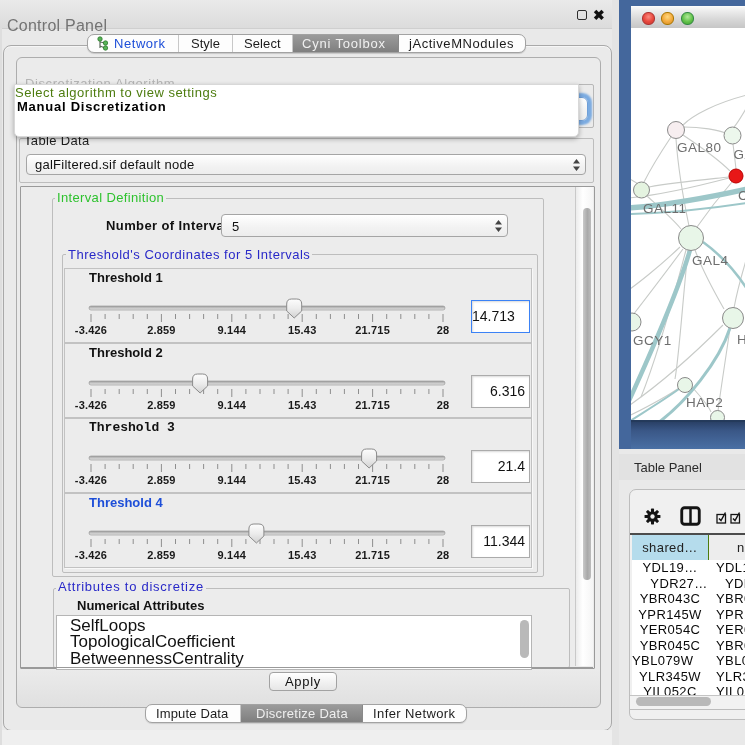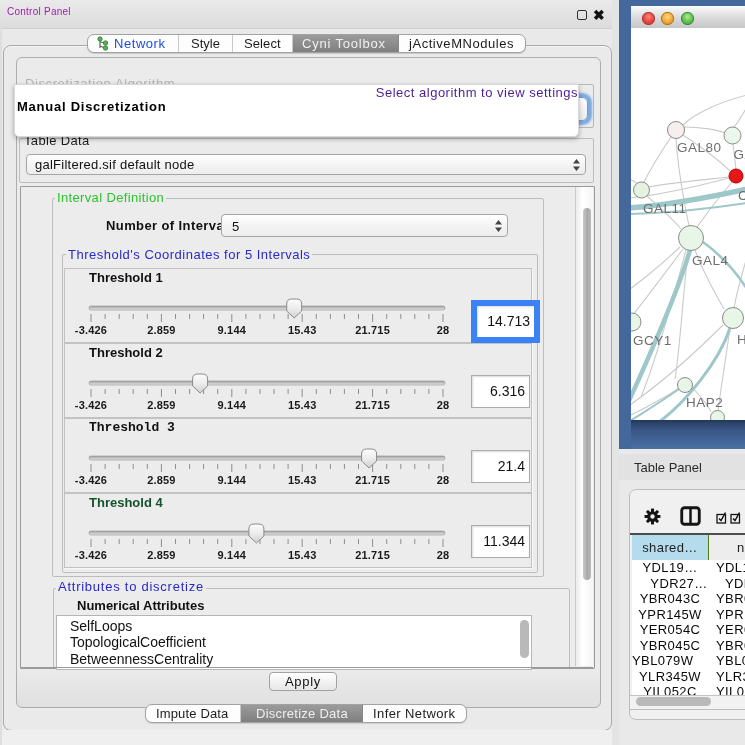--- a/index.html
+++ b/index.html
@@ -10,21 +10,21 @@
   .combo{position:absolute;background:linear-gradient(#ffffff,#f2f2f2 60%,#ededed);
          border:1px solid #a5a5a5;border-radius:4px;font-size:13px;color:#111;
          box-shadow:inset 0 1px 0 #fff;}
   .combo .txt{position:absolute;left:8px;top:50%;transform:translateY(-50%);white-space:nowrap;}
   .combo .arr{position:absolute;right:4px;top:50%;transform:translateY(-50%);width:9px;height:14px;}
   .grp{position:absolute;border:1px solid #bdbdbd;border-radius:2px;}
 </style></head>
 <body>
 
 <div class="abs" style="left:0;top:0;width:745px;height:28px;background:linear-gradient(#eaeaea,#dcdcdc);border-bottom:1px solid #cfcfcf;"></div>
-<div class="abs" style="left:7px;top:6px;font-size:10px;color:#a21caf;letter-spacing:0.25px;">Control Panel</div>
+<div class="abs" style="left:7px;top:17px;font-size:16px;color:#737373;letter-spacing:0.25px;">Control Panel</div>
 <div class="abs" style="left:577px;top:10px;width:8px;height:8px;border:1.5px solid #2e2e2e;border-radius:2px;"></div>
 <div class="abs" style="left:593px;top:7px;font-size:14px;font-weight:bold;color:#111;line-height:16px;">✖</div>
 
 <div class="abs" style="left:3px;top:45px;width:607px;height:684px;border:1px solid #a9a9a9;border-radius:8px;background:#eaeaea;box-shadow:inset 0 1px 0 #f6f6f6;"></div>
 
 <div class="abs" style="left:16px;top:57px;width:583px;height:649px;border:1px solid #adadad;border-radius:6px;background:linear-gradient(#ebebeb 94%,#e0e0e0);"></div>
 
 <div class="grp" style="left:19px;top:84px;width:573px;height:42px;border-color:#b7b7b7;"></div>
 <div class="abs" style="left:25px;top:76px;font-size:13px;color:#b4b4b4;letter-spacing:0.6px;">Discretization Algorithm</div>
 
@@ -97,21 +97,21 @@
         <stop offset="1" stop-color="#e8e8e8"></stop>
       </linearGradient>
     <linearGradient id="thm1" x1="0" y1="0" x2="0" y2="1">
         <stop offset="0" stop-color="#fdfdfd"></stop>
         <stop offset="0.5" stop-color="#ececec"></stop>
         <stop offset="1" stop-color="#d2d2d2"></stop>
       </linearGradient>
     </defs>
     <path d="M222.7,36 Q222.7,31 227.7,31 L232.7,31 Q237.7,31 237.7,36 L237.7,43 L230.2,50 L222.7,43 Z" fill="url(#thm1)" stroke="#8a8a8a" stroke-width="1"></path>
   </svg>
-  <div class="abs" style="left:471px;top:300px;width:53px;height:31px;background:#fff;border:6px solid #3b82f6;box-shadow:inset 1px 1px 2px rgba(0,0,0,0.15);font-size:14px;color:#111;text-align:right;line-height:30px;padding-right:4px;">14.713</div>
+  <div class="abs" style="left:471px;top:300px;width:53px;height:31px;background:#fff;border:1px solid #3b82f6;box-shadow:inset 1px 1px 2px rgba(0,0,0,0.15);font-size:14px;color:#111;text-align:left;line-height:30px;padding-right:4px;">14.713</div>
   <div class="abs" style="left:64px;top:343px;width:466px;height:73px;background:#ececec;border:1px solid #c2c2c2;box-shadow:1px 1px 0 #f8f8f8;"></div>
   <div class="abs bold" style="left:68px;top:345px;font-size:13px;color:#111;">Threshold 2</div>
   <svg class="abs" style="left:64px;top:343px;" width="466" height="73" viewBox="0 0 466 73">
     <rect x="25" y="38" width="356" height="4" rx="2" fill="url(#trk2)" stroke="#909090" stroke-width="0.6"></rect>
     <line x1="27.0" y1="46" x2="27.0" y2="54" stroke="#8e8e8e" stroke-width="1"></line>
     <line x1="41.1" y1="46" x2="41.1" y2="51" stroke="#8e8e8e" stroke-width="1"></line>
     <line x1="55.2" y1="46" x2="55.2" y2="51" stroke="#8e8e8e" stroke-width="1"></line>
     <line x1="69.2" y1="46" x2="69.2" y2="51" stroke="#8e8e8e" stroke-width="1"></line>
     <line x1="83.3" y1="46" x2="83.3" y2="51" stroke="#8e8e8e" stroke-width="1"></line>
     <line x1="97.4" y1="46" x2="97.4" y2="54" stroke="#8e8e8e" stroke-width="1"></line>
@@ -199,21 +199,21 @@
     <linearGradient id="thm3" x1="0" y1="0" x2="0" y2="1">
         <stop offset="0" stop-color="#fdfdfd"></stop>
         <stop offset="0.5" stop-color="#ececec"></stop>
         <stop offset="1" stop-color="#d2d2d2"></stop>
       </linearGradient>
     </defs>
     <path d="M297.6,36 Q297.6,31 302.6,31 L307.6,31 Q312.6,31 312.6,36 L312.6,43 L305.1,50 L297.6,43 Z" fill="url(#thm3)" stroke="#8a8a8a" stroke-width="1"></path>
   </svg>
   <div class="abs" style="left:471px;top:450px;width:53px;height:31px;background:#fff;border:1px solid #ababab;box-shadow:inset 1px 1px 2px rgba(0,0,0,0.15);font-size:14px;color:#111;text-align:right;line-height:30px;padding-right:4px;">21.4</div>
   <div class="abs" style="left:64px;top:493px;width:466px;height:73px;background:#ececec;border:1px solid #c2c2c2;box-shadow:1px 1px 0 #f8f8f8;"></div>
-  <div class="abs bold" style="left:68px;top:495px;font-size:13px;color:#14532d;">Threshold 4</div>
+  <div class="abs bold" style="left:68px;top:495px;font-size:13px;color:#1d4ed8;">Threshold 4</div>
   <svg class="abs" style="left:64px;top:493px;" width="466" height="73" viewBox="0 0 466 73">
     <rect x="25" y="38" width="356" height="4" rx="2" fill="url(#trk4)" stroke="#909090" stroke-width="0.6"></rect>
     <line x1="27.0" y1="46" x2="27.0" y2="54" stroke="#8e8e8e" stroke-width="1"></line>
     <line x1="41.1" y1="46" x2="41.1" y2="51" stroke="#8e8e8e" stroke-width="1"></line>
     <line x1="55.2" y1="46" x2="55.2" y2="51" stroke="#8e8e8e" stroke-width="1"></line>
     <line x1="69.2" y1="46" x2="69.2" y2="51" stroke="#8e8e8e" stroke-width="1"></line>
     <line x1="83.3" y1="46" x2="83.3" y2="51" stroke="#8e8e8e" stroke-width="1"></line>
     <line x1="97.4" y1="46" x2="97.4" y2="54" stroke="#8e8e8e" stroke-width="1"></line>
     <line x1="111.5" y1="46" x2="111.5" y2="51" stroke="#8e8e8e" stroke-width="1"></line>
     <line x1="125.6" y1="46" x2="125.6" y2="51" stroke="#8e8e8e" stroke-width="1"></line>
@@ -253,21 +253,21 @@
       </linearGradient>
     </defs>
     <path d="M184.9,36 Q184.9,31 189.9,31 L194.9,31 Q199.9,31 199.9,36 L199.9,43 L192.4,50 L184.9,43 Z" fill="url(#thm4)" stroke="#8a8a8a" stroke-width="1"></path>
   </svg>
   <div class="abs" style="left:471px;top:525px;width:53px;height:31px;background:#fff;border:1px solid #ababab;box-shadow:inset 1px 1px 2px rgba(0,0,0,0.15);font-size:14px;color:#111;text-align:right;line-height:30px;padding-right:4px;">11.344</div>
 
 <div class="grp" style="left:53px;top:588px;width:515px;height:78px;border-color:#bdbdbd;"></div>
 <div class="abs" style="left:56px;top:579px;font-size:13px;color:#2929c8;letter-spacing:0.75px;background:#ececec;padding:0 2px;">Attributes to discretize</div>
 <div class="abs bold" style="left:56px;top:598px;font-size:13px;color:#111;">Numerical Attributes</div>
 <div class="abs" style="left:56px;top:615px;width:474px;height:53px;background:#fff;border:1px solid #b5b5b5;overflow:hidden;">
-  <div style="font-size:14px;color:#111;padding:2px 0 0 13px;line-height:16.4px;">SelfLoops<br>TopologicalCoefficient<br>BetweennessCentrality</div>
+  <div style="font-size:17px;color:#111;padding:2px 0 0 13px;line-height:16.4px;">SelfLoops<br>TopologicalCoefficient<br>BetweennessCentrality</div>
   <div style="position:absolute;right:2px;top:4px;width:9px;height:38px;background:#b9b9b9;border-radius:5px;"></div>
 </div>
 
 <div class="abs" style="left:20px;top:667px;width:573px;height:1px;background:#9a9a9a;"></div>
 
 <div class="abs" style="left:575px;top:187px;width:17px;height:479px;background:linear-gradient(to right,#ececec,#ffffff 40%,#f5f5f5);border-left:1px solid #c9c9c9;"></div>
 <div class="abs" style="left:583px;top:208px;width:8px;height:372px;background:linear-gradient(to right,#c9c9c9,#a9a9a9 55%,#bcbcbc);border-radius:4px;"></div>
 
 <div class="abs" style="left:269px;top:672px;width:66px;height:17px;background:linear-gradient(#ffffff,#f0f0f0 60%,#e6e6e6);border:1px solid #a2a2a2;border-radius:4px;text-align:center;font-size:13px;color:#111;line-height:17px;letter-spacing:0.7px;">Apply</div>
 
@@ -293,21 +293,21 @@
 <div class="abs" style="left:145px;top:704px;width:320px;height:17px;background:#fdfdfd;border:1px solid #a2a2a2;border-radius:7px;box-shadow:0 1px 1px rgba(0,0,0,0.12);overflow:hidden;display:flex;">
   <div style="width:94px;border-right:1px solid #c8c8c8;"></div>
   <div style="width:121px;background:linear-gradient(#9b9b9b,#7f7f7f);border-right:1px solid #888;"></div>
   <div style="flex:1;"></div>
 </div>
 <div class="abs" style="left:156px;top:706px;font-size:13px;color:#1c1c1c;letter-spacing:0.15px;">Impute Data</div>
 <div class="abs" style="left:256px;top:706px;font-size:13px;color:#efefef;letter-spacing:0.25px;">Discretize Data</div>
 <div class="abs" style="left:373px;top:706px;font-size:13px;color:#1c1c1c;letter-spacing:0.4px;">Infer Network</div>
 
 <div class="abs" style="left:14px;top:84px;width:563px;height:51px;background:#fff;border:1px solid #d8d8d8;border-radius:0 0 5px 5px;box-shadow:0 2px 5px rgba(0,0,0,0.3);z-index:20;">
-  <div style="position:absolute;left:0;top:0px;width:100%;text-align:right;font-size:13px;color:#4c1d95;letter-spacing:0.5px;">Select algorithm to view settings</div>
+  <div style="position:absolute;left:0;top:0px;width:100%;text-align:left;font-size:13px;color:#4d7c0f;letter-spacing:0.5px;">Select algorithm to view settings</div>
   <div style="position:absolute;left:2px;top:14px;font-size:13px;font-weight:bold;color:#000;letter-spacing:0.75px;">Manual Discretization</div>
 </div>
 
 <div class="abs" style="left:0;top:730px;width:612px;height:15px;background:#efefef;"></div>
 <div class="abs" style="left:0;top:28px;width:2px;height:717px;background:#dedede;"></div>
 
 <div class="abs" style="left:613px;top:365px;width:0;height:0;border-top:4px solid transparent;border-bottom:4px solid transparent;border-right:5px solid #9a9a9a;"></div>
 
 <div class="abs" style="left:612px;top:0;width:7px;height:745px;background:#e4e4e4;"></div>
 

